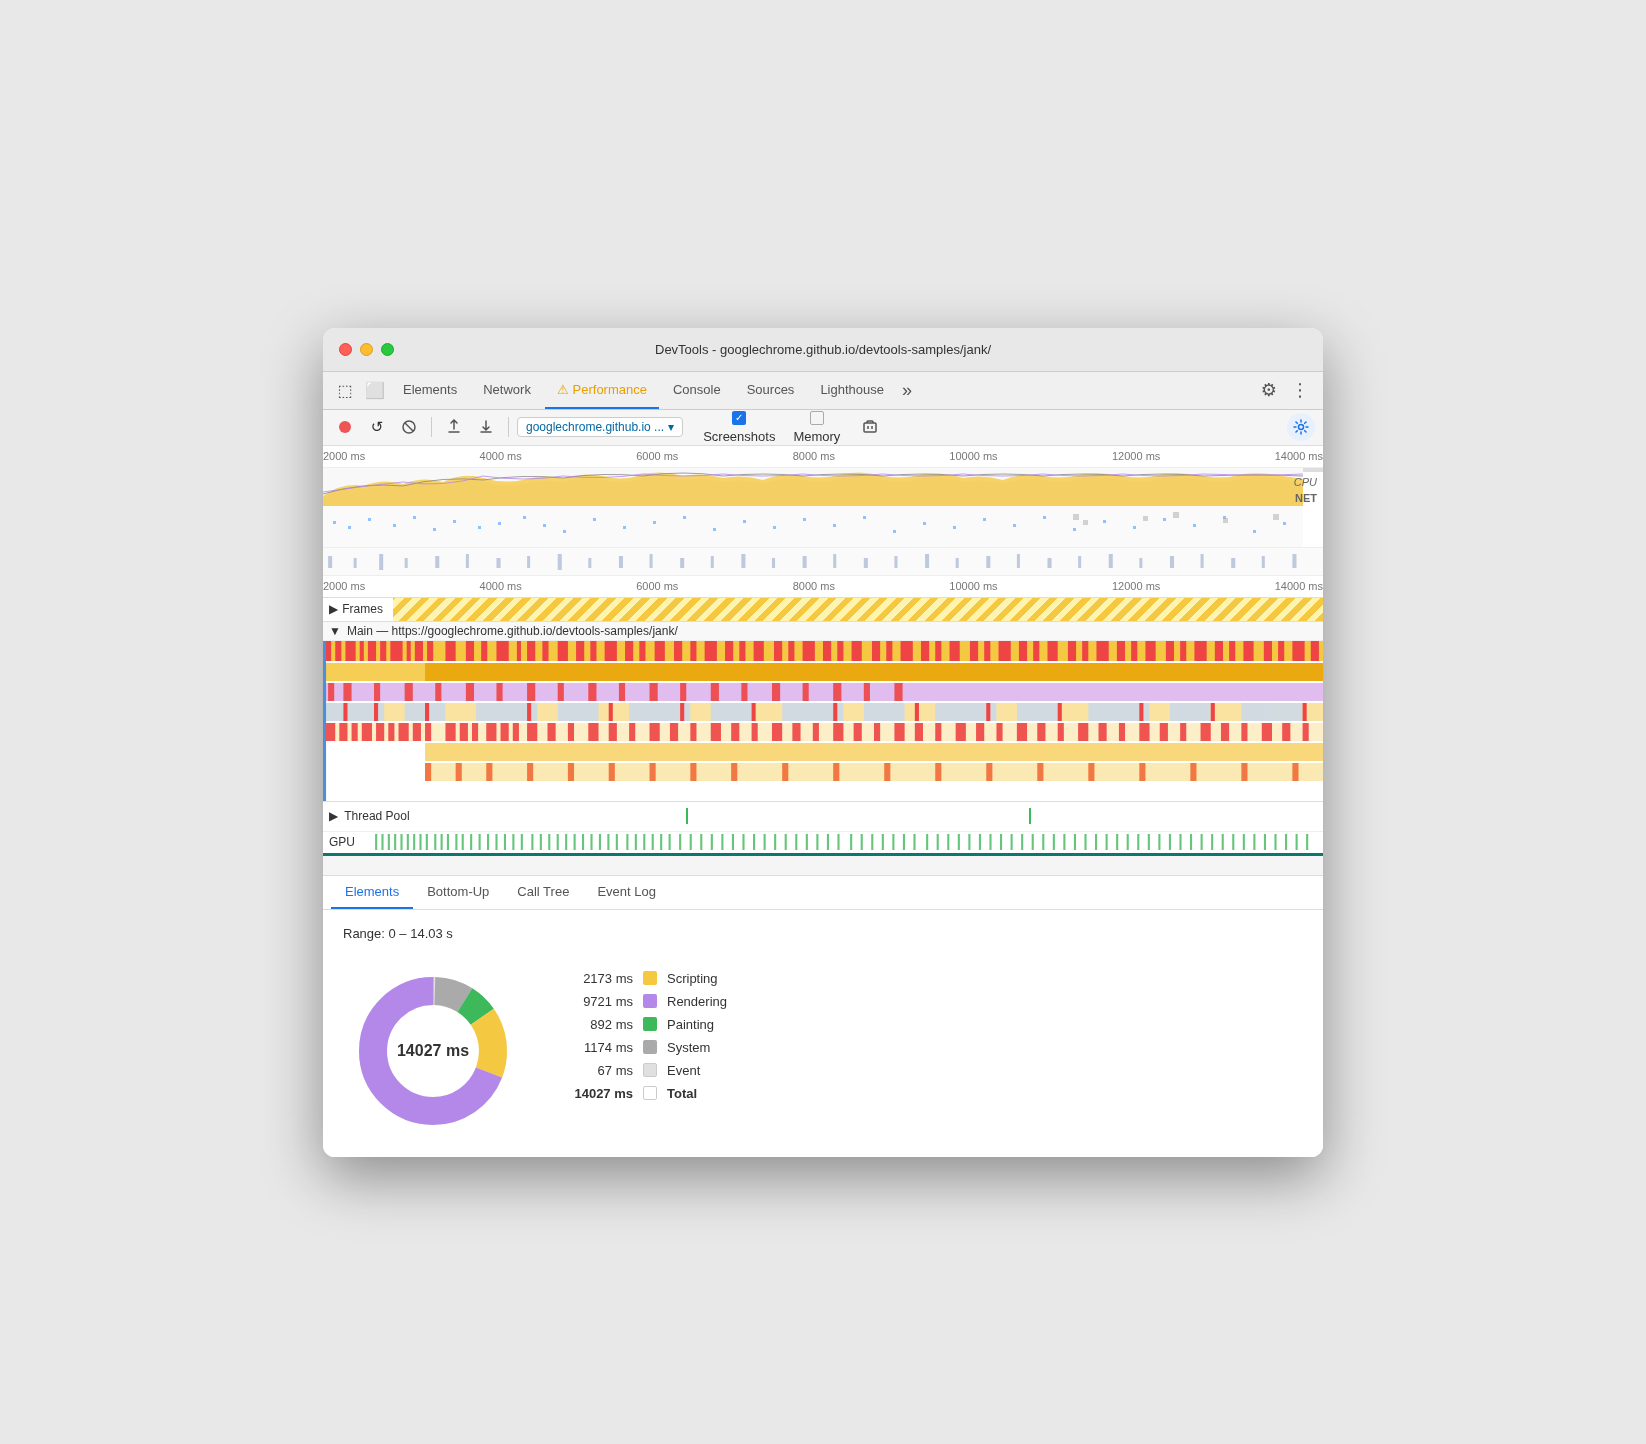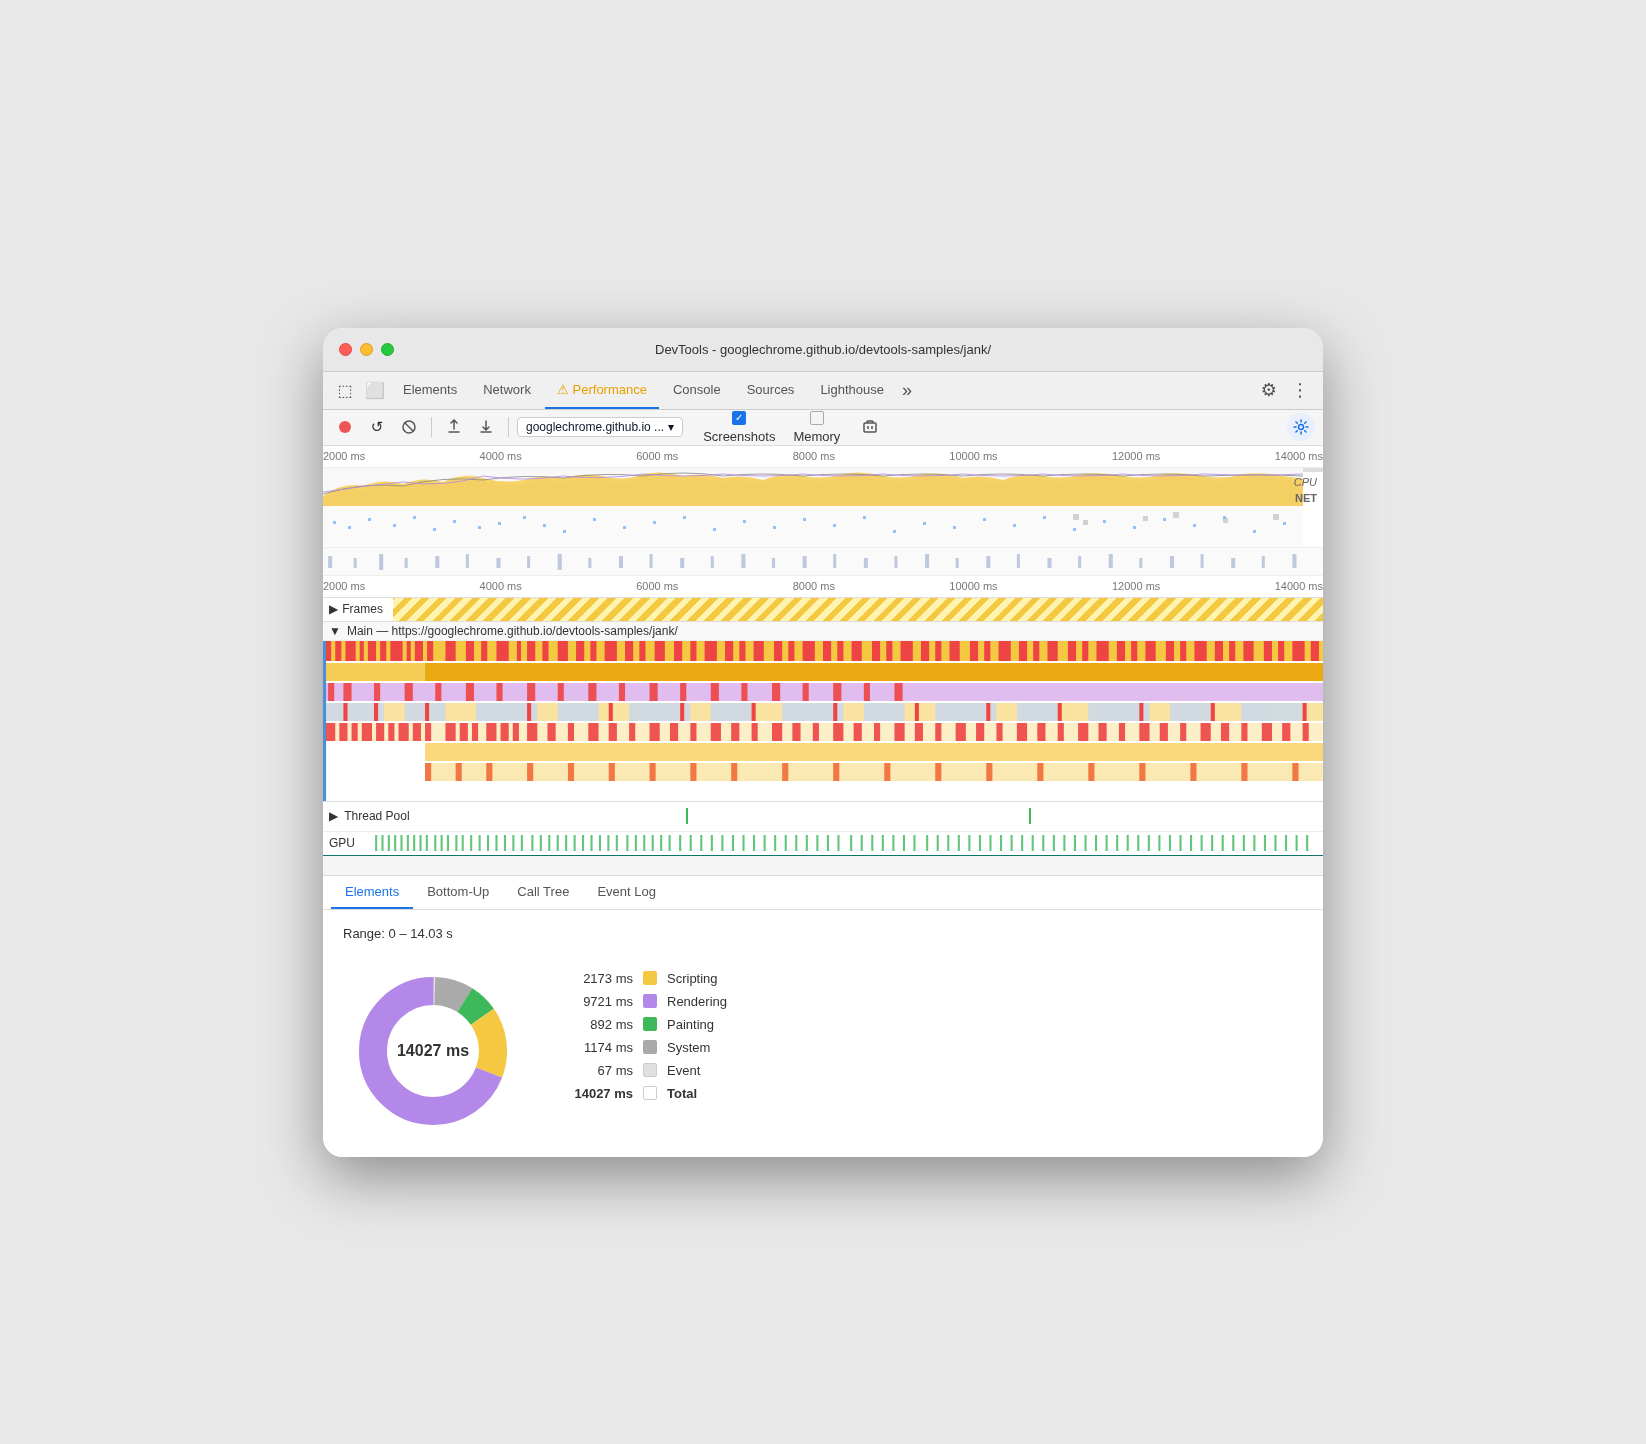--- a/index.html
+++ b/index.html
@@ -7,21 +7,21 @@
       background: #e8e8e8;
       display: flex;
       justify-content: center;
       align-items: center;
       min-height: 100vh;
       font-family: -apple-system, BlinkMacSystemFont, 'Helvetica Neue', sans-serif;
     }
     .window {
       width: 1000px;
       background: #f5f5f5;
-      border-radius: 20px;
+      border-radius: 12px;
       box-shadow: 0 20px 60px rgba(0,0,0,0.4);
       overflow: hidden;
       margin-top: 40px;
     }
     .title-bar {
       background: #e8e8e8;
       height: 44px;
       display: flex;
       align-items: center;
       padding: 0 16px;
@@ -125,21 +125,21 @@
     }
     .toolbar-divider { width: 1px; height: 20px; background: #ccc; margin: 0 4px; }
     .url-badge {
       display: flex;
       align-items: center;
       background: #fff;
       border: 1px solid #ccc;
       border-radius: 4px;
       padding: 2px 8px;
       font-size: 12px;
-      color: #0f172a;
+      color: #0369a1;
       gap: 4px;
       cursor: pointer;
     }
     .screenshots-toggle {
       display: flex;
       align-items: center;
       gap: 4px;
       font-size: 13px;
       color: #333;
       flex-direction: column;
@@ -298,21 +298,21 @@
       padding: 0 6px;
       gap: 6px;
       font-size: 12px;
       color: #333;
       position: relative;
     }
     
     .gpu-row {
       height: 24px;
       background: #fff;
-      border-bottom: 1px solid #0f766e;
+      border-bottom: 3px solid #0f766e;
       display: flex;
       align-items: center;
       overflow: hidden;
     }
     .gpu-label {
       font-size: 12px;
       color: #333;
       padding: 0 6px;
       min-width: 50px;
     }

